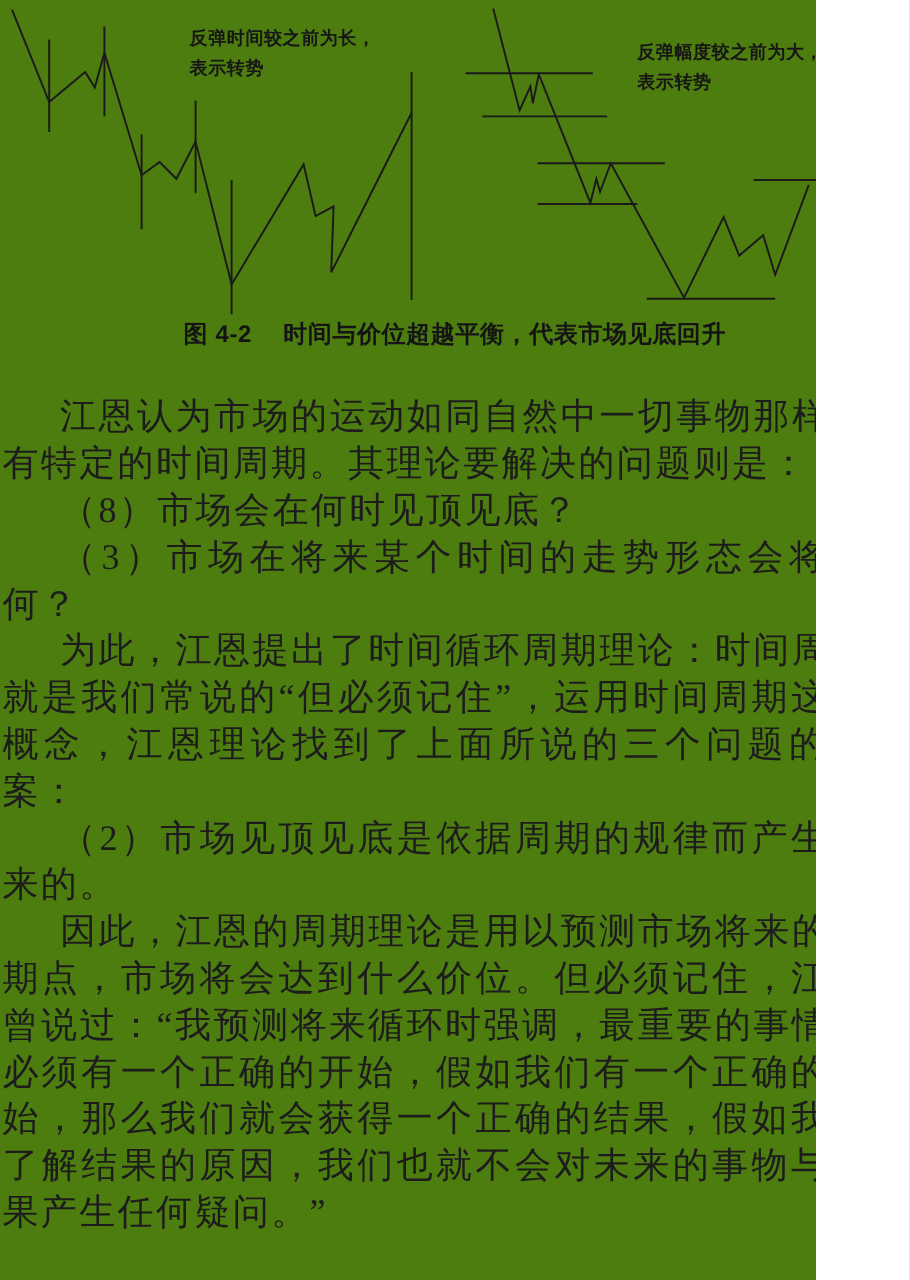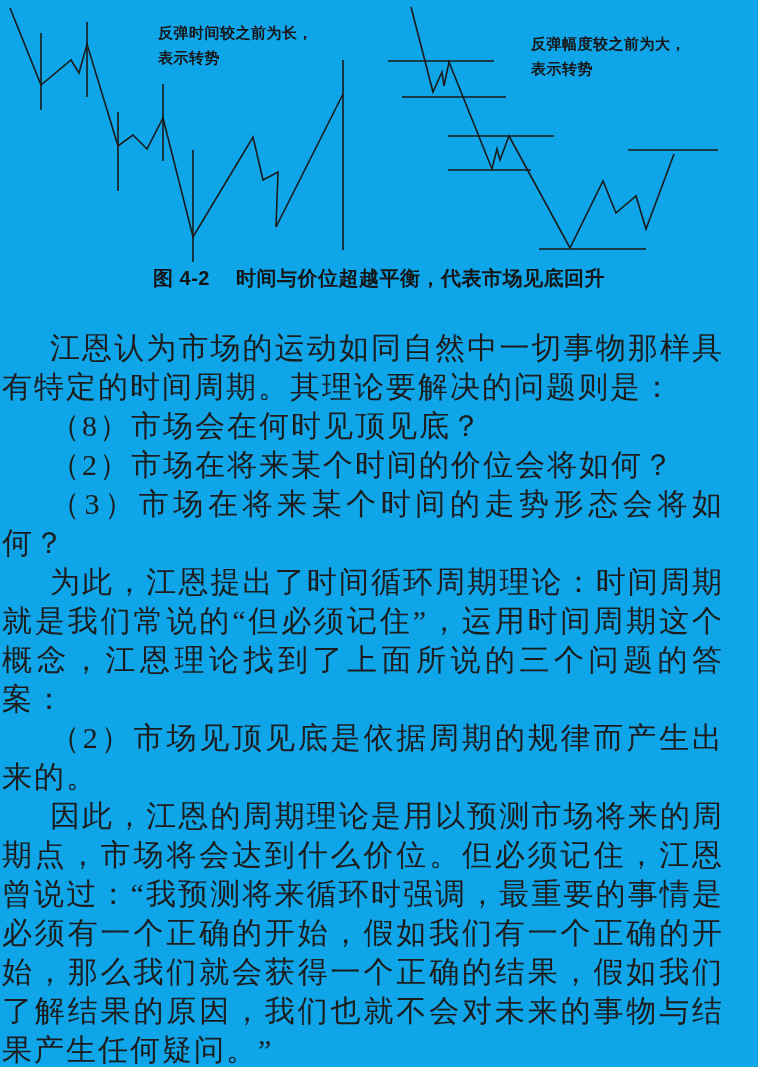--- a/index.html
+++ b/index.html
@@ -1,21 +1,21 @@
 <!DOCTYPE html>
 <html><head>
 <meta charset="utf-8">
 <style>
   * { margin: 0; padding: 0; box-sizing: border-box; }
   html, body { background: #ffffff; }
   .page {
     position: relative;
-    width: 758px;
+    width: 680px;
     height: 1067px;
-    background: #0ea5e9;
+    background: #4d7c0f;
     overflow: hidden;
     font-family: "Liberation Serif", serif;
     color: #1c1c1c;
   }
   .figure-area {
     position: absolute;
     left: 0; top: 0;
     width: 758px; height: 300px;
   }
   .chart-svg {
@@ -109,20 +109,19 @@
 
     <div class="figure-caption">
       <span class="cap-label">图 4-2</span><span>时间与价位超越平衡，代表市场见底回升</span>
     </div>
 
   </div>
 
   <div class="body-text">
     <p>江恩认为市场的运动如同自然中一切事物那样具有特定的时间周期。其理论要解决的问题则是：</p>
     <p>（8）市场会在何时见顶见底？</p>
-    <p>（2）市场在将来某个时间的价位会将如何？</p>
     <p>（3）市场在将来某个时间的走势形态会将如何？</p>
     <p>为此，江恩提出了时间循环周期理论：时间周期就是我们常说的“但必须记住”，运用时间周期这个概念，江恩理论找到了上面所说的三个问题的答案：</p>
     <p>（2）市场见顶见底是依据周期的规律而产生出来的。</p>
     <p>因此，江恩的周期理论是用以预测市场将来的周期点，市场将会达到什么价位。但必须记住，江恩曾说过：“我预测将来循环时强调，最重要的事情是必须有一个正确的开始，假如我们有一个正确的开始，那么我们就会获得一个正确的结果，假如我们了解结果的原因，我们也就不会对未来的事物与结果产生任何疑问。”</p>
   </div>
 
 </div>
 
 </body></html>

